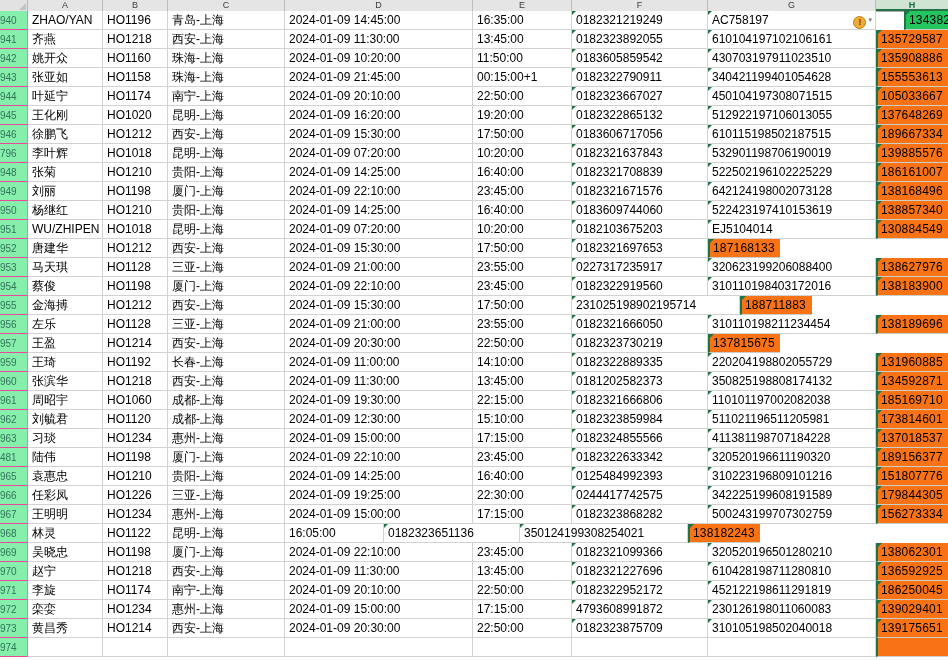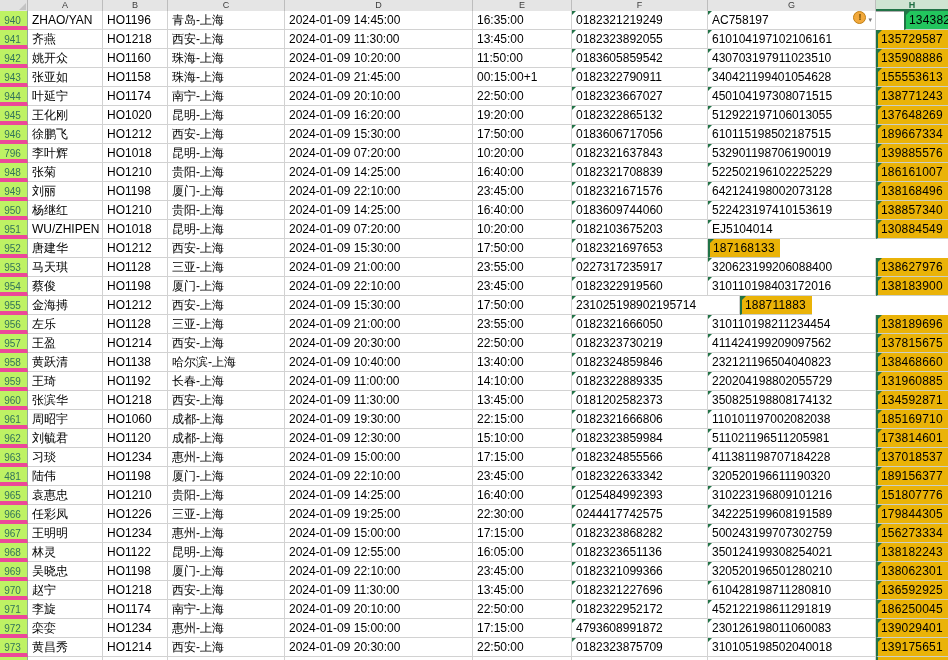--- a/index.html
+++ b/index.html
@@ -16,33 +16,33 @@
     box-sizing:border-box;height:11px;line-height:11px;text-align:center;
     font-size:9px;color:#3c3c3c;border-right:1px solid #bdbdbd;background:#e5e5e5;
     overflow:hidden;flex:none;
   }
   .col-header.sel{background:#cfe4d2;color:#1e6e42;border-bottom:2px solid #217346;font-weight:bold;}
   
   #grid{position:absolute;top:11px;left:0;width:948px;}
   .row{display:flex;height:19px;}
   .row-header{
     box-sizing:border-box;flex:none;width:28px;height:19px;line-height:19px;
-    background:#bef264;color:#33735a;font-size:10px;text-align:center;padding-right:2px;
-    border-bottom:4px solid #ec4899;border-right:1px solid #8fae97;overflow:hidden;
+    background:#86efac;color:#33735a;font-size:10px;text-align:left;padding-right:2px;
+    border-bottom:1px solid #ec4899;border-right:1px solid #8fae97;overflow:hidden;
   }
   .cell{
     box-sizing:border-box;flex:none;height:19px;line-height:18px;padding-left:4px;
     border-right:1px solid #d2d2d2;border-bottom:1px solid #d2d2d2;
     white-space:nowrap;overflow:hidden;position:relative;background:#fff;
   }
   .tri::before{content:"";position:absolute;left:0;top:0;width:0;height:0;
     border-top:4px solid #217346;border-right:4px solid transparent;}
-  .col-h{background:#eab308;border-left:2px solid #217346;border-bottom:1px solid #c9cfc9;padding-left:3px;letter-spacing:.2px;}
+  .col-h{background:#f97316;border-left:2px solid #217346;border-bottom:1px solid #c9cfc9;padding-left:3px;letter-spacing:.2px;}
   .col-h.active{background:#22c55e;margin-left:28px;}
-  .gcell-inner{display:flex;align-items:flex-start;height:100%;}
+  .gcell-inner{display:flex;align-items:flex-end;height:100%;}
   .gcell-text{flex:1 1 auto;overflow:hidden;white-space:nowrap;}
   .warn{flex:none;width:11px;height:11px;border-radius:50%;background:#f2a93b;border:1px solid #c07f14;
     color:#6b4500;font-size:9px;font-weight:bold;display:flex;align-items:center;justify-content:center;
     line-height:1;margin-right:2px;}
   .warn-caret{flex:none;font-size:7px;color:#777;margin-right:3px;}
   
   .cw0{width:75px}.cw1{width:65px}.cw2{width:117px}.cw3{width:188px}
   .cw4{width:99px}.cw5{width:136px}.cw6{width:168px}.cw7{width:72px;border-right:none}
 </style>
 </head>
@@ -115,21 +115,21 @@
       </div>
       <div class="row">
         <div class="row-header">944</div>
         <div class="cell cw0">叶延宁</div>
         <div class="cell cw1">HO1174</div>
         <div class="cell cw2">南宁-上海</div>
         <div class="cell cw3">2024-01-09 20:10:00</div>
         <div class="cell cw4">22:50:00</div>
         <div class="cell cw5 tri">0182323667027</div>
         <div class="cell cw6 tri">450104197308071515</div>
-        <div class="cell cw7 tri col-h">138771243</div>
+        <div class="cell cw7 tri col-h">105033667</div>
       </div>
       <div class="row">
         <div class="row-header">945</div>
         <div class="cell cw0">王化刚</div>
         <div class="cell cw1">HO1020</div>
         <div class="cell cw2">昆明-上海</div>
         <div class="cell cw3">2024-01-09 16:20:00</div>
         <div class="cell cw4">19:20:00</div>
         <div class="cell cw5 tri">0182322865132</div>
         <div class="cell cw6 tri">512922197106013055</div>
@@ -255,33 +255,21 @@
         <div class="cell cw7 tri col-h">138189696</div>
       </div>
       <div class="row">
         <div class="row-header">957</div>
         <div class="cell cw0">王盈</div>
         <div class="cell cw1">HO1214</div>
         <div class="cell cw2">西安-上海</div>
         <div class="cell cw3">2024-01-09 20:30:00</div>
         <div class="cell cw4">22:50:00</div>
         <div class="cell cw5 tri">0182323730219</div>
-        <div class="cell cw6 tri">411424199209097562</div>
         <div class="cell cw7 tri col-h">137815675</div>
-      </div>
-      <div class="row">
-        <div class="row-header">958</div>
-        <div class="cell cw0">黄跃清</div>
-        <div class="cell cw1">HO1138</div>
-        <div class="cell cw2">哈尔滨-上海</div>
-        <div class="cell cw3">2024-01-09 10:40:00</div>
-        <div class="cell cw4">13:40:00</div>
-        <div class="cell cw5 tri">0182324859846</div>
-        <div class="cell cw6 tri">232121196504040823</div>
-        <div class="cell cw7 tri col-h">138468660</div>
       </div>
       <div class="row">
         <div class="row-header">959</div>
         <div class="cell cw0">王琦</div>
         <div class="cell cw1">HO1192</div>
         <div class="cell cw2">长春-上海</div>
         <div class="cell cw3">2024-01-09 11:00:00</div>
         <div class="cell cw4">14:10:00</div>
         <div class="cell cw5 tri">0182322889335</div>
         <div class="cell cw6 tri">220204198802055729</div>
@@ -373,21 +361,20 @@
         <div class="cell cw4">17:15:00</div>
         <div class="cell cw5 tri">0182323868282</div>
         <div class="cell cw6 tri">500243199707302759</div>
         <div class="cell cw7 tri col-h">156273334</div>
       </div>
       <div class="row">
         <div class="row-header">968</div>
         <div class="cell cw0">林灵</div>
         <div class="cell cw1">HO1122</div>
         <div class="cell cw2">昆明-上海</div>
-        <div class="cell cw3">2024-01-09 12:55:00</div>
         <div class="cell cw4">16:05:00</div>
         <div class="cell cw5 tri">0182323651136</div>
         <div class="cell cw6 tri">350124199308254021</div>
         <div class="cell cw7 tri col-h">138182243</div>
       </div>
       <div class="row">
         <div class="row-header">969</div>
         <div class="cell cw0">吴晓忠</div>
         <div class="cell cw1">HO1198</div>
         <div class="cell cw2">厦门-上海</div>

